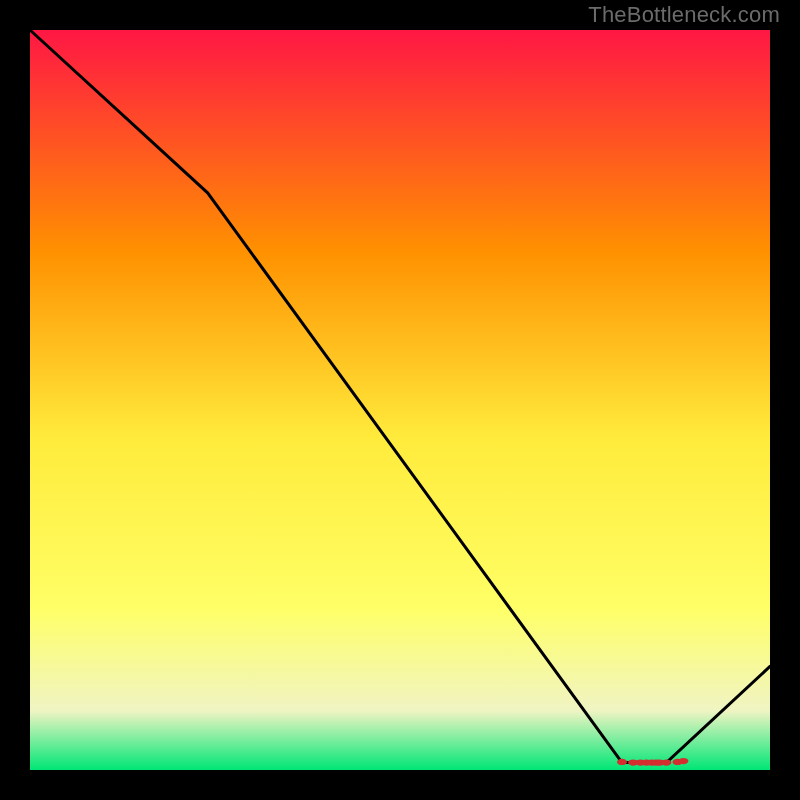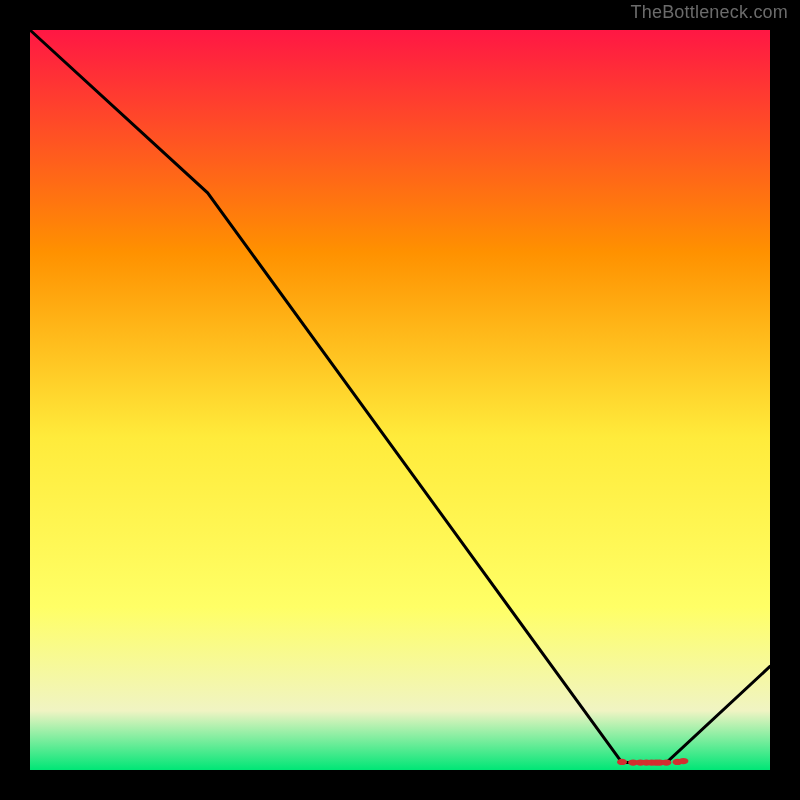--- a/index.html
+++ b/index.html
@@ -12,23 +12,23 @@
     font-family: Arial, Helvetica, sans-serif;
   }
   .wrap {
     position: relative;
     width: 800px;
     height: 800px;
   }
   .watermark {
     position: absolute;
     top: 2px;
-    right: 12px;
+    right: 20px;
     color: #6b6b6b;
-    font-size: 18px;
+    font-size: 22px;
     letter-spacing: 0.2px;
     z-index: 3;
     font-weight: 500;
   }
   svg {
     position: absolute;
     top: 0;
     left: 0;
   }
 </style>

